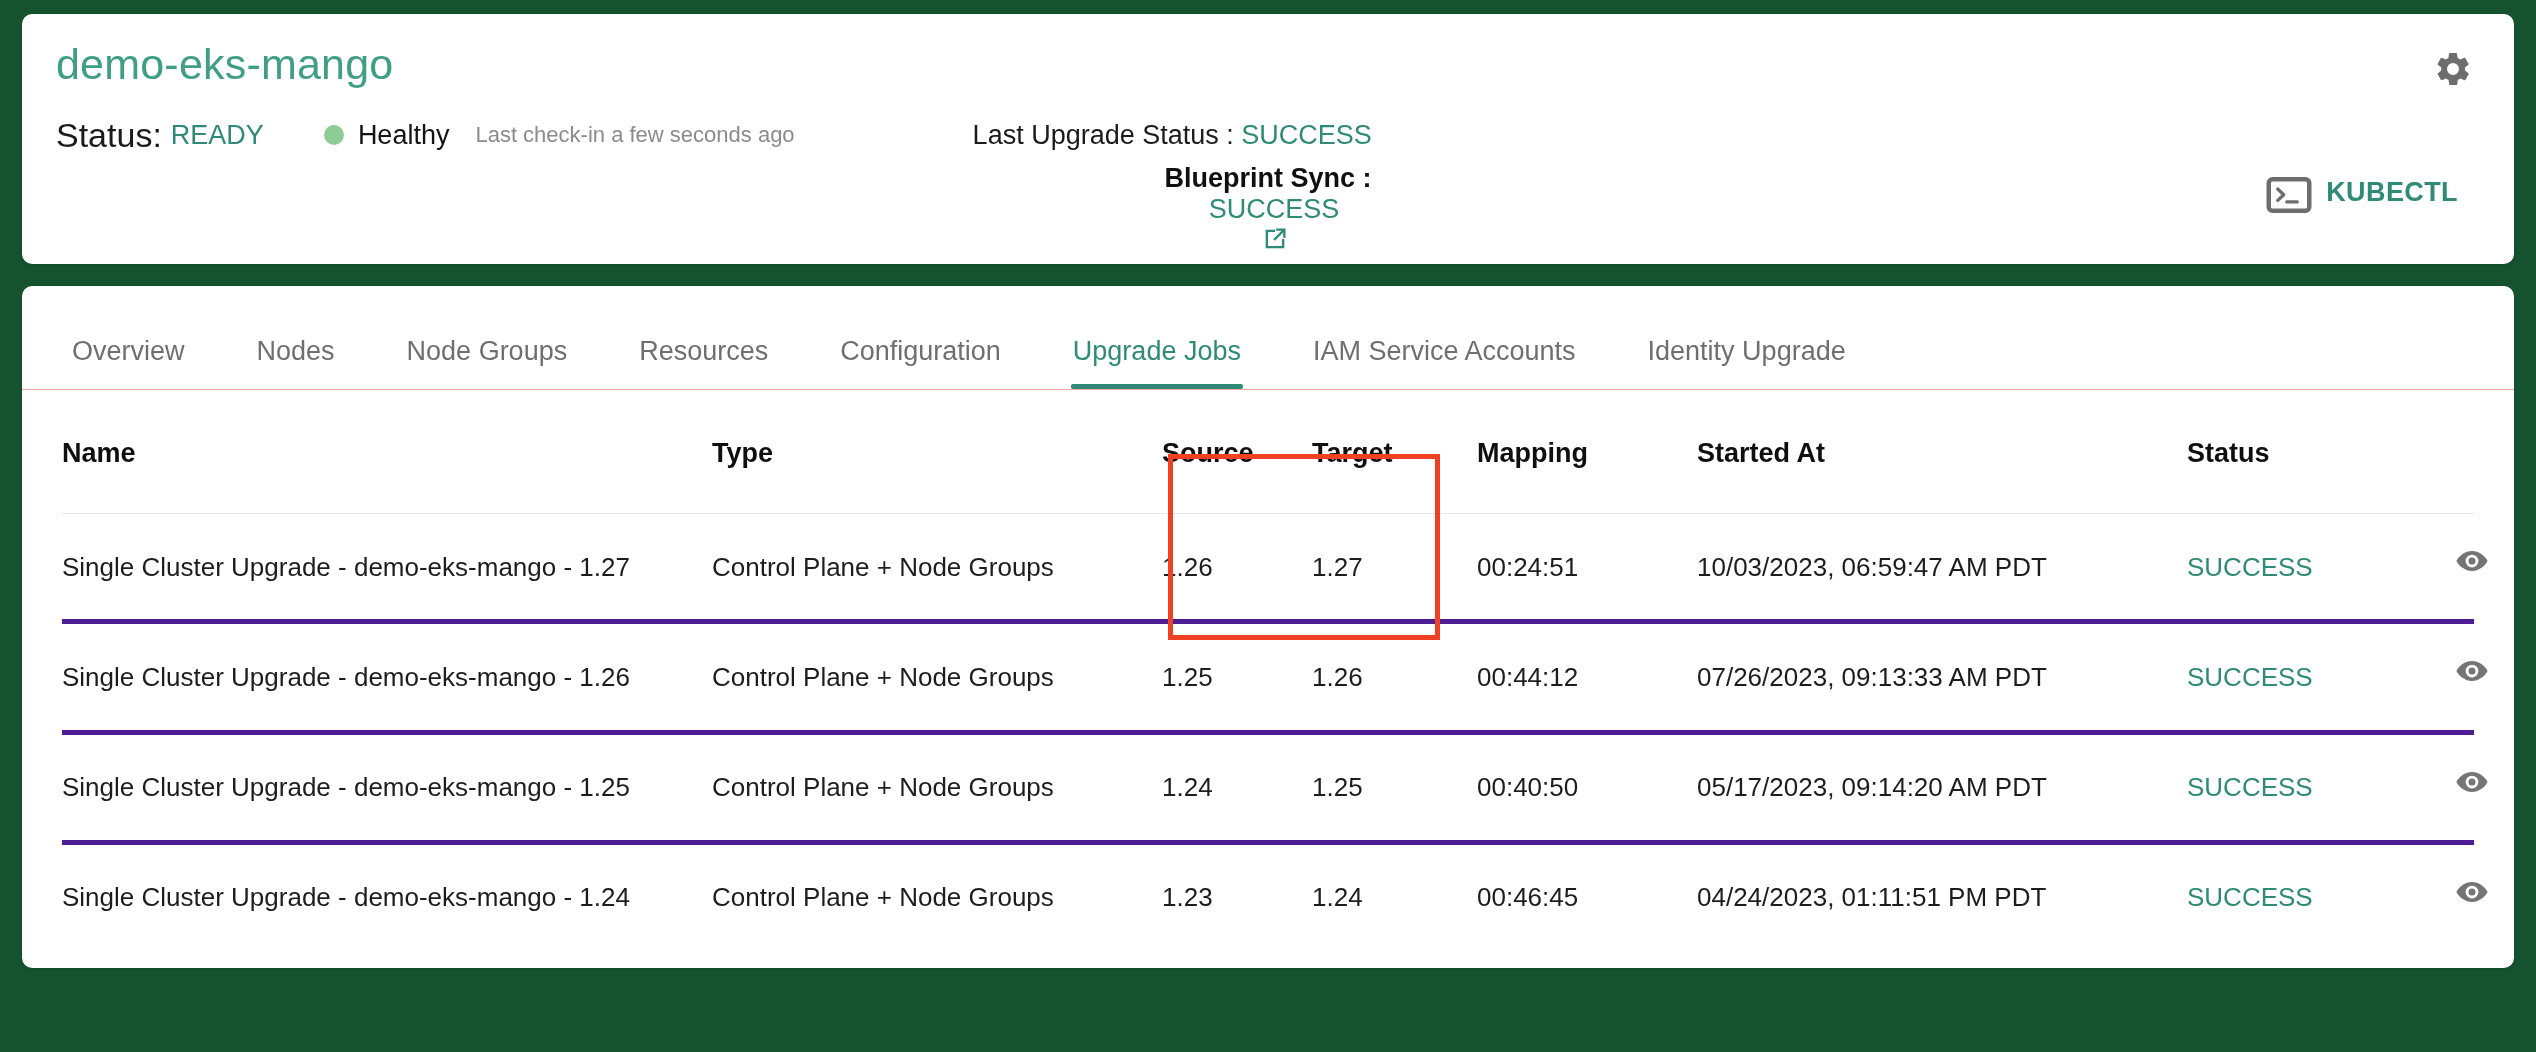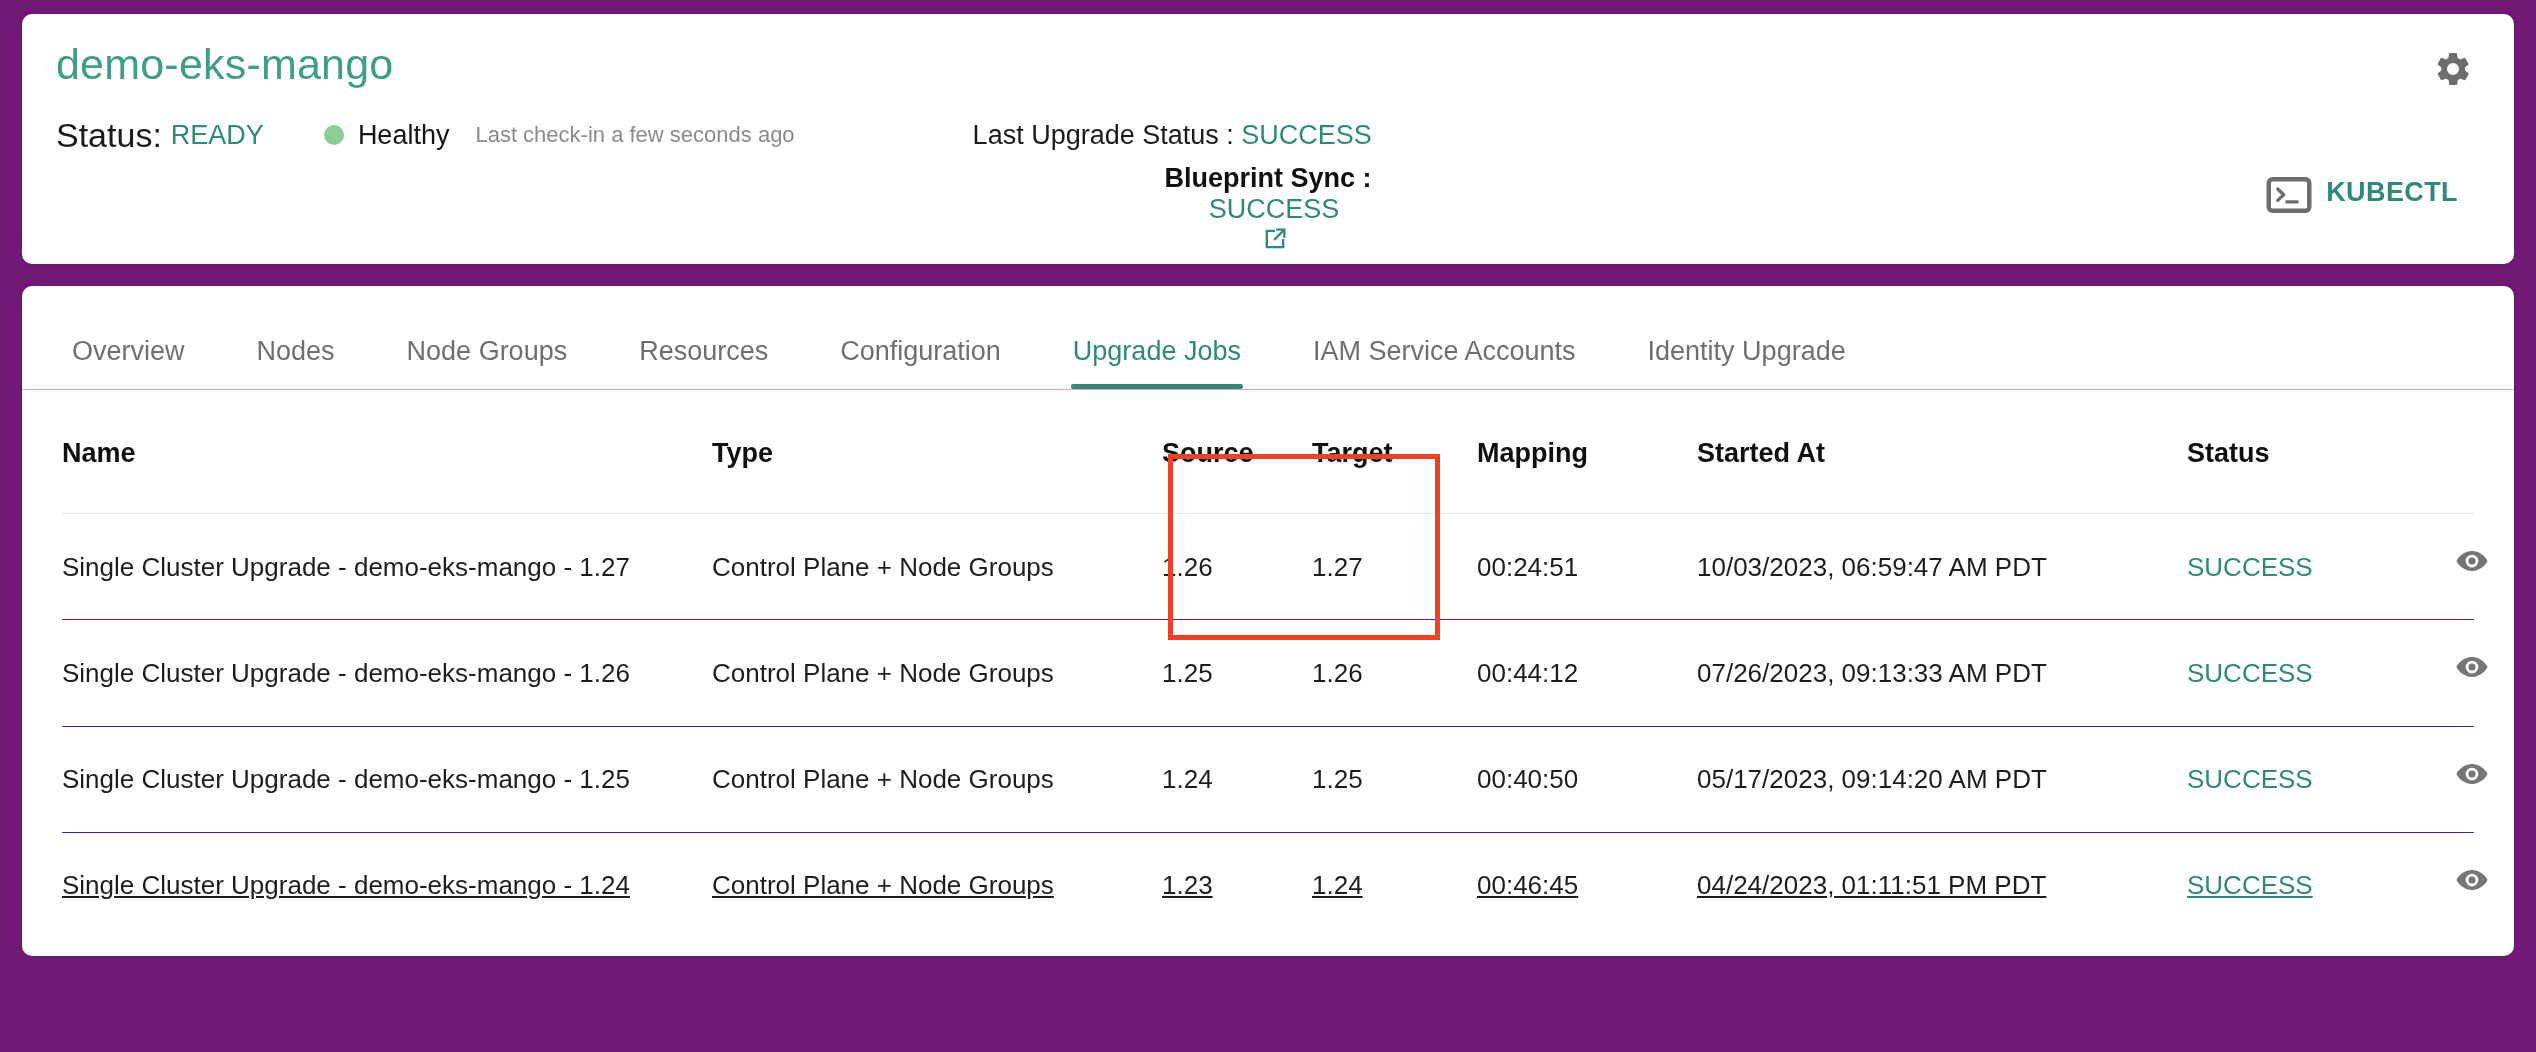--- a/index.html
+++ b/index.html
@@ -7,21 +7,21 @@
     width: 2536px;
     height: 1052px;
     background: #f4f6f8;
     font-family: "Liberation Sans", sans-serif;
     -webkit-font-smoothing: antialiased;
   }
   .page {
     width: 2536px;
     height: 1052px;
     padding: 14px 22px 0 22px;
-    background: #701a75;
+    background: #14532d;
     position: relative;
   }
 
   
   .header-card {
     background: #ffffff;
     border-radius: 10px;
     box-shadow: 0 1px 3px rgba(0,0,0,.12), 0 0 1px rgba(0,0,0,.10);
     padding: 26px 34px 22px 34px;
     position: relative;
@@ -193,25 +193,25 @@
     font-weight: 700;
     color: #0f0f0f;
     padding: 48px 0 44px 0;
     border-bottom: 1px solid #e7e7e7;
     white-space: nowrap;
   }
   tbody td {
     font-size: 26px;
     color: #1d1d1d;
     padding: 30px 0 30px 0;
-    border-bottom: 1px solid #4c1d95;
+    border-bottom: 5px solid #4c1d95;
     vertical-align: middle;
     line-height: 1.55;
   }
-  tbody tr:last-child td { border-bottom: none; text-decoration: underline; }
+  tbody tr:last-child td { border-bottom: none; }
   .col-name   { width: 650px; padding-right: 60px; }
   .col-type   { width: 450px; }
   .col-source { width: 150px; }
   .col-target { width: 165px; }
   .col-dur    { width: 220px; }
   .col-start  { width: 490px; }
   .col-status { width: 250px; }
   .col-eye    { width: auto; }
   td.status-cell { color: #2f8a77; }
   .eye-cell { text-align: left; padding-left: 18px; }

